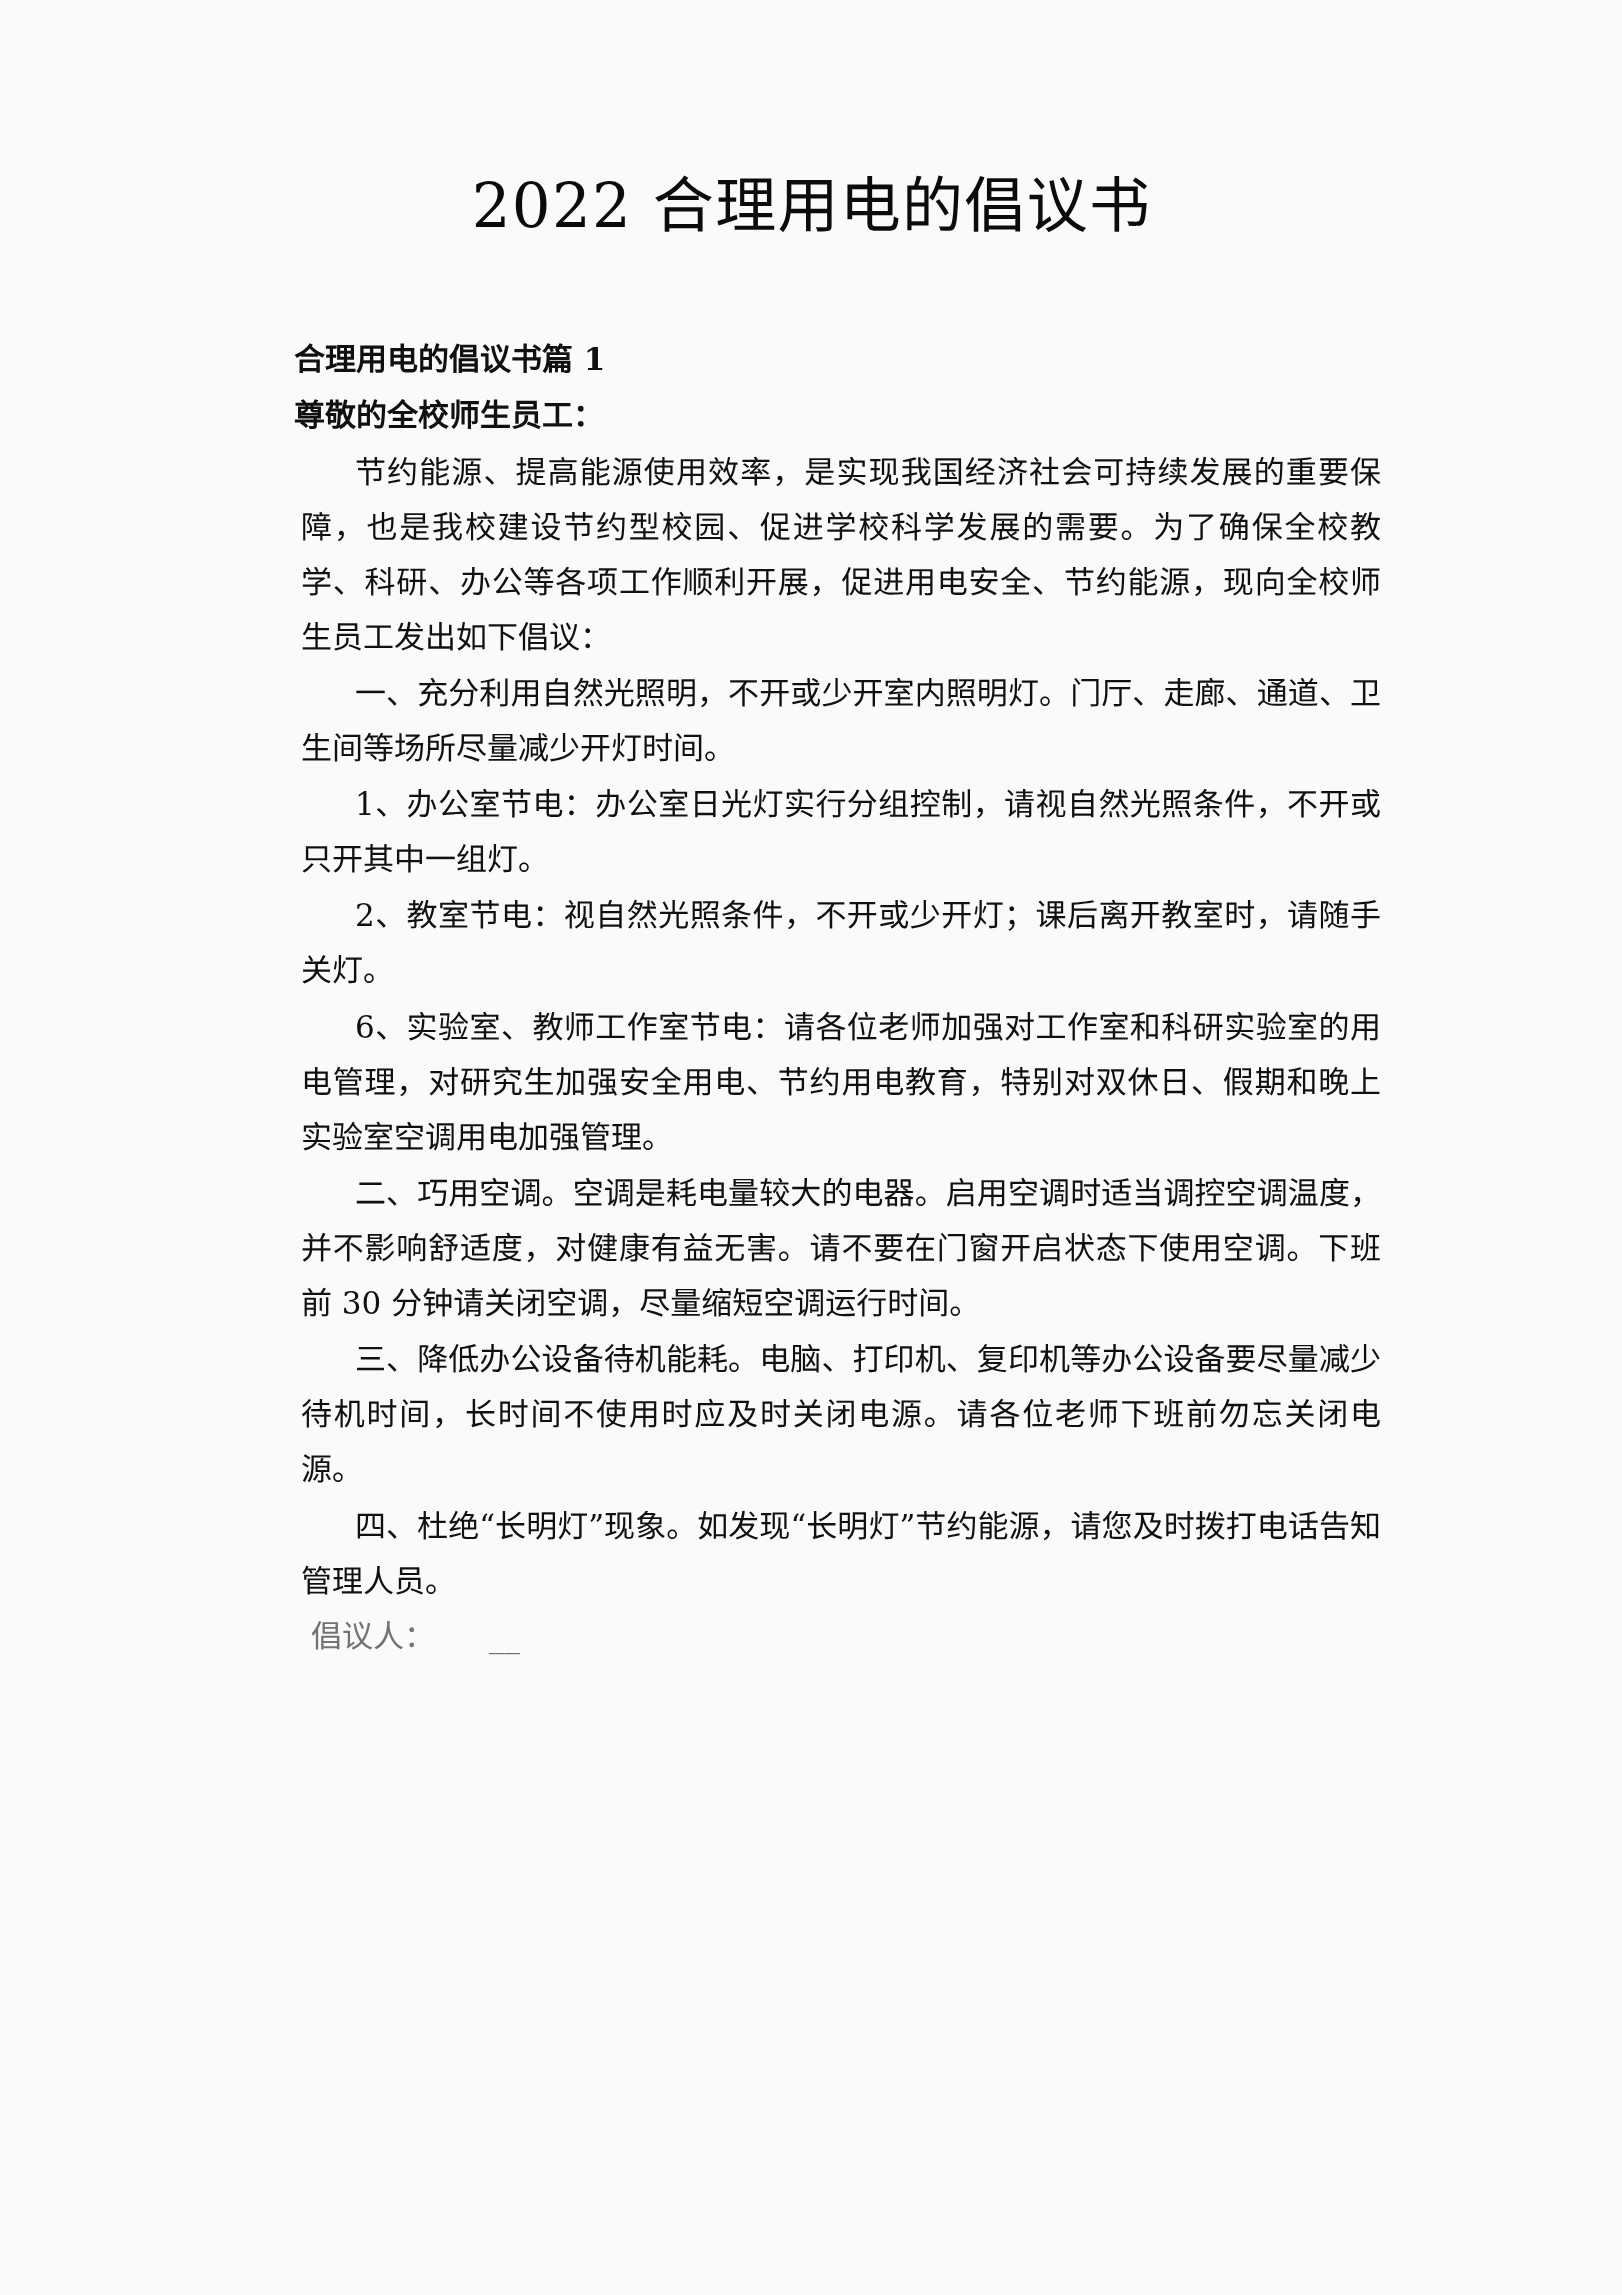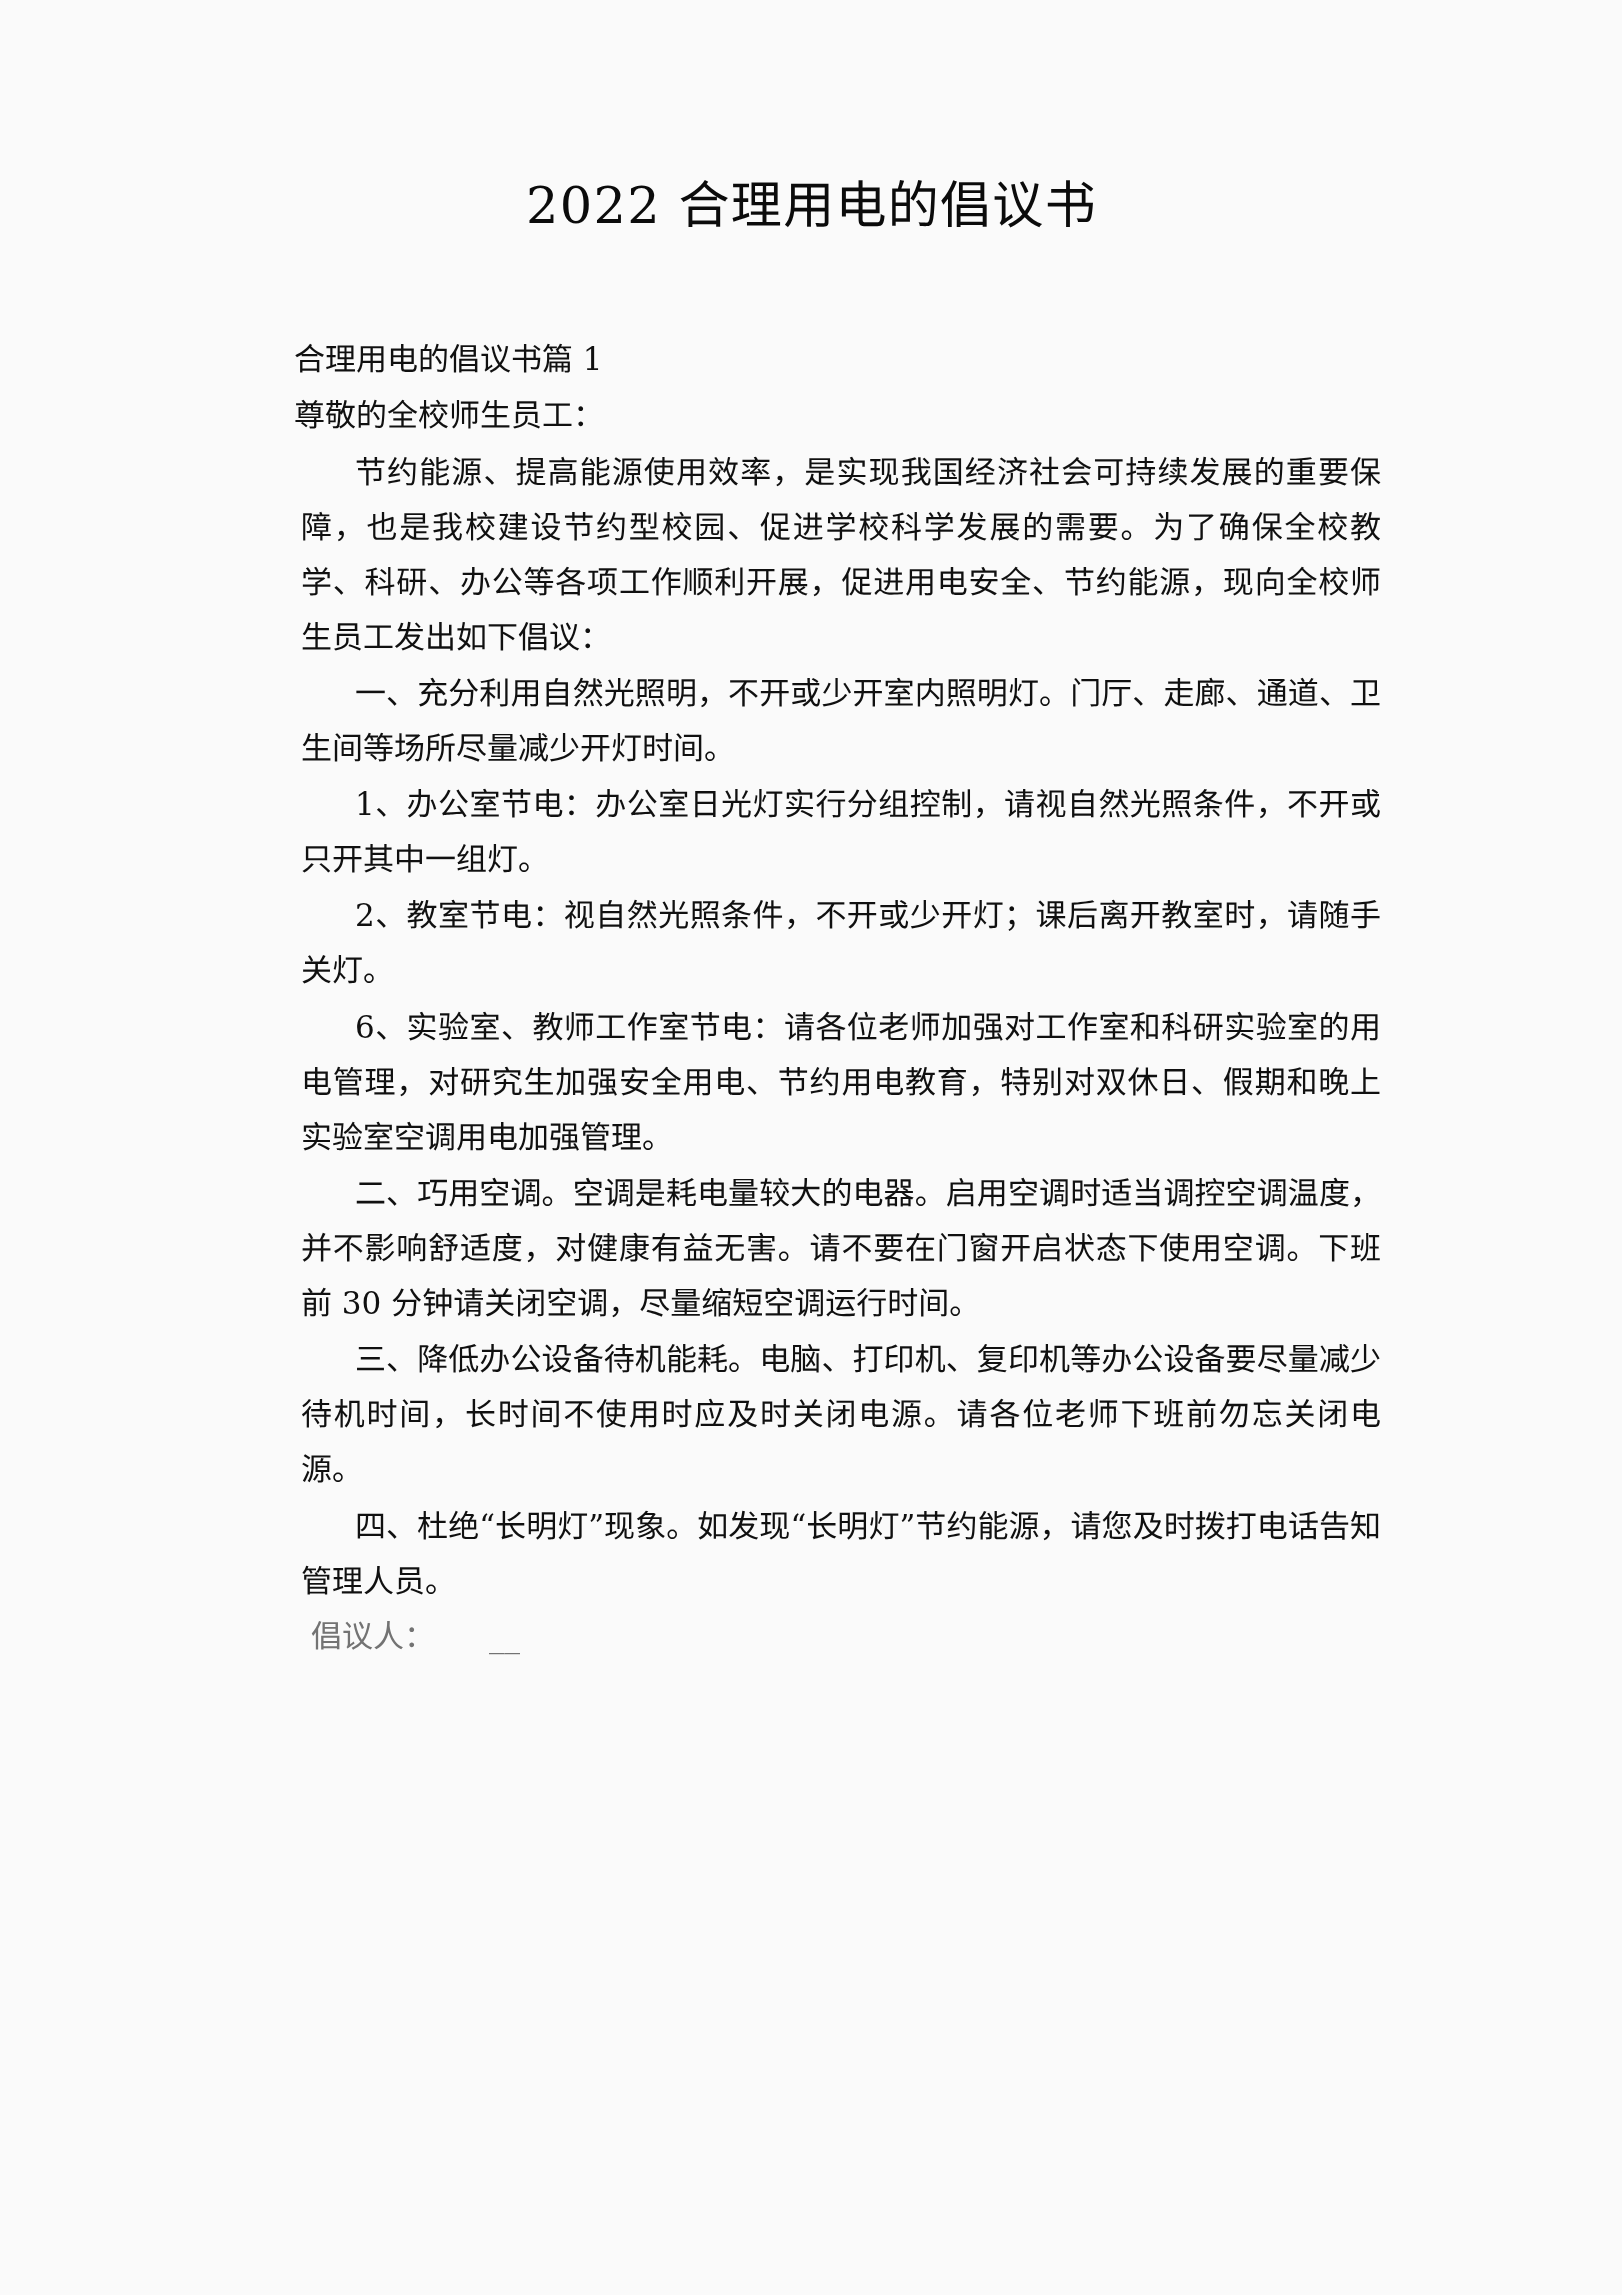--- a/index.html
+++ b/index.html
@@ -21,21 +21,21 @@
   }
 
   
   .doc-title {
     position: absolute;
     left: 0;
     top: 169px;
     width: 1623px;
     text-align: center;
     font-family: "DejaVu Serif", "Liberation Serif", serif;
-    font-size: 51px;
+    font-size: 61px;
     line-height: 73px;
     color: #0b0b0b;
     letter-spacing: 1.3px;
     white-space: pre;
   }
 
   
   .body-block {
     position: absolute;
     left: 257px;
@@ -51,21 +51,21 @@
     color: #101010;
     text-align: justify;
     text-justify: inter-character;
     letter-spacing: 0px;
     word-break: break-all;
     overflow-wrap: break-word;
     hyphens: none;
   }
 
   
-  .indent-1 { text-indent: 37px; }
+  .indent-1 { text-indent: 37px; font-weight: bold; }
   
   .indent-2 { text-indent: 54px; margin-left: 44px; }
   .gap-md  { margin-top: 1.3px; }
 
   .signature {
     margin: 0;
     font-family: "DejaVu Serif", "Liberation Serif", serif;
     font-size: 31px;
     line-height: 55px;
     color: #737373;

